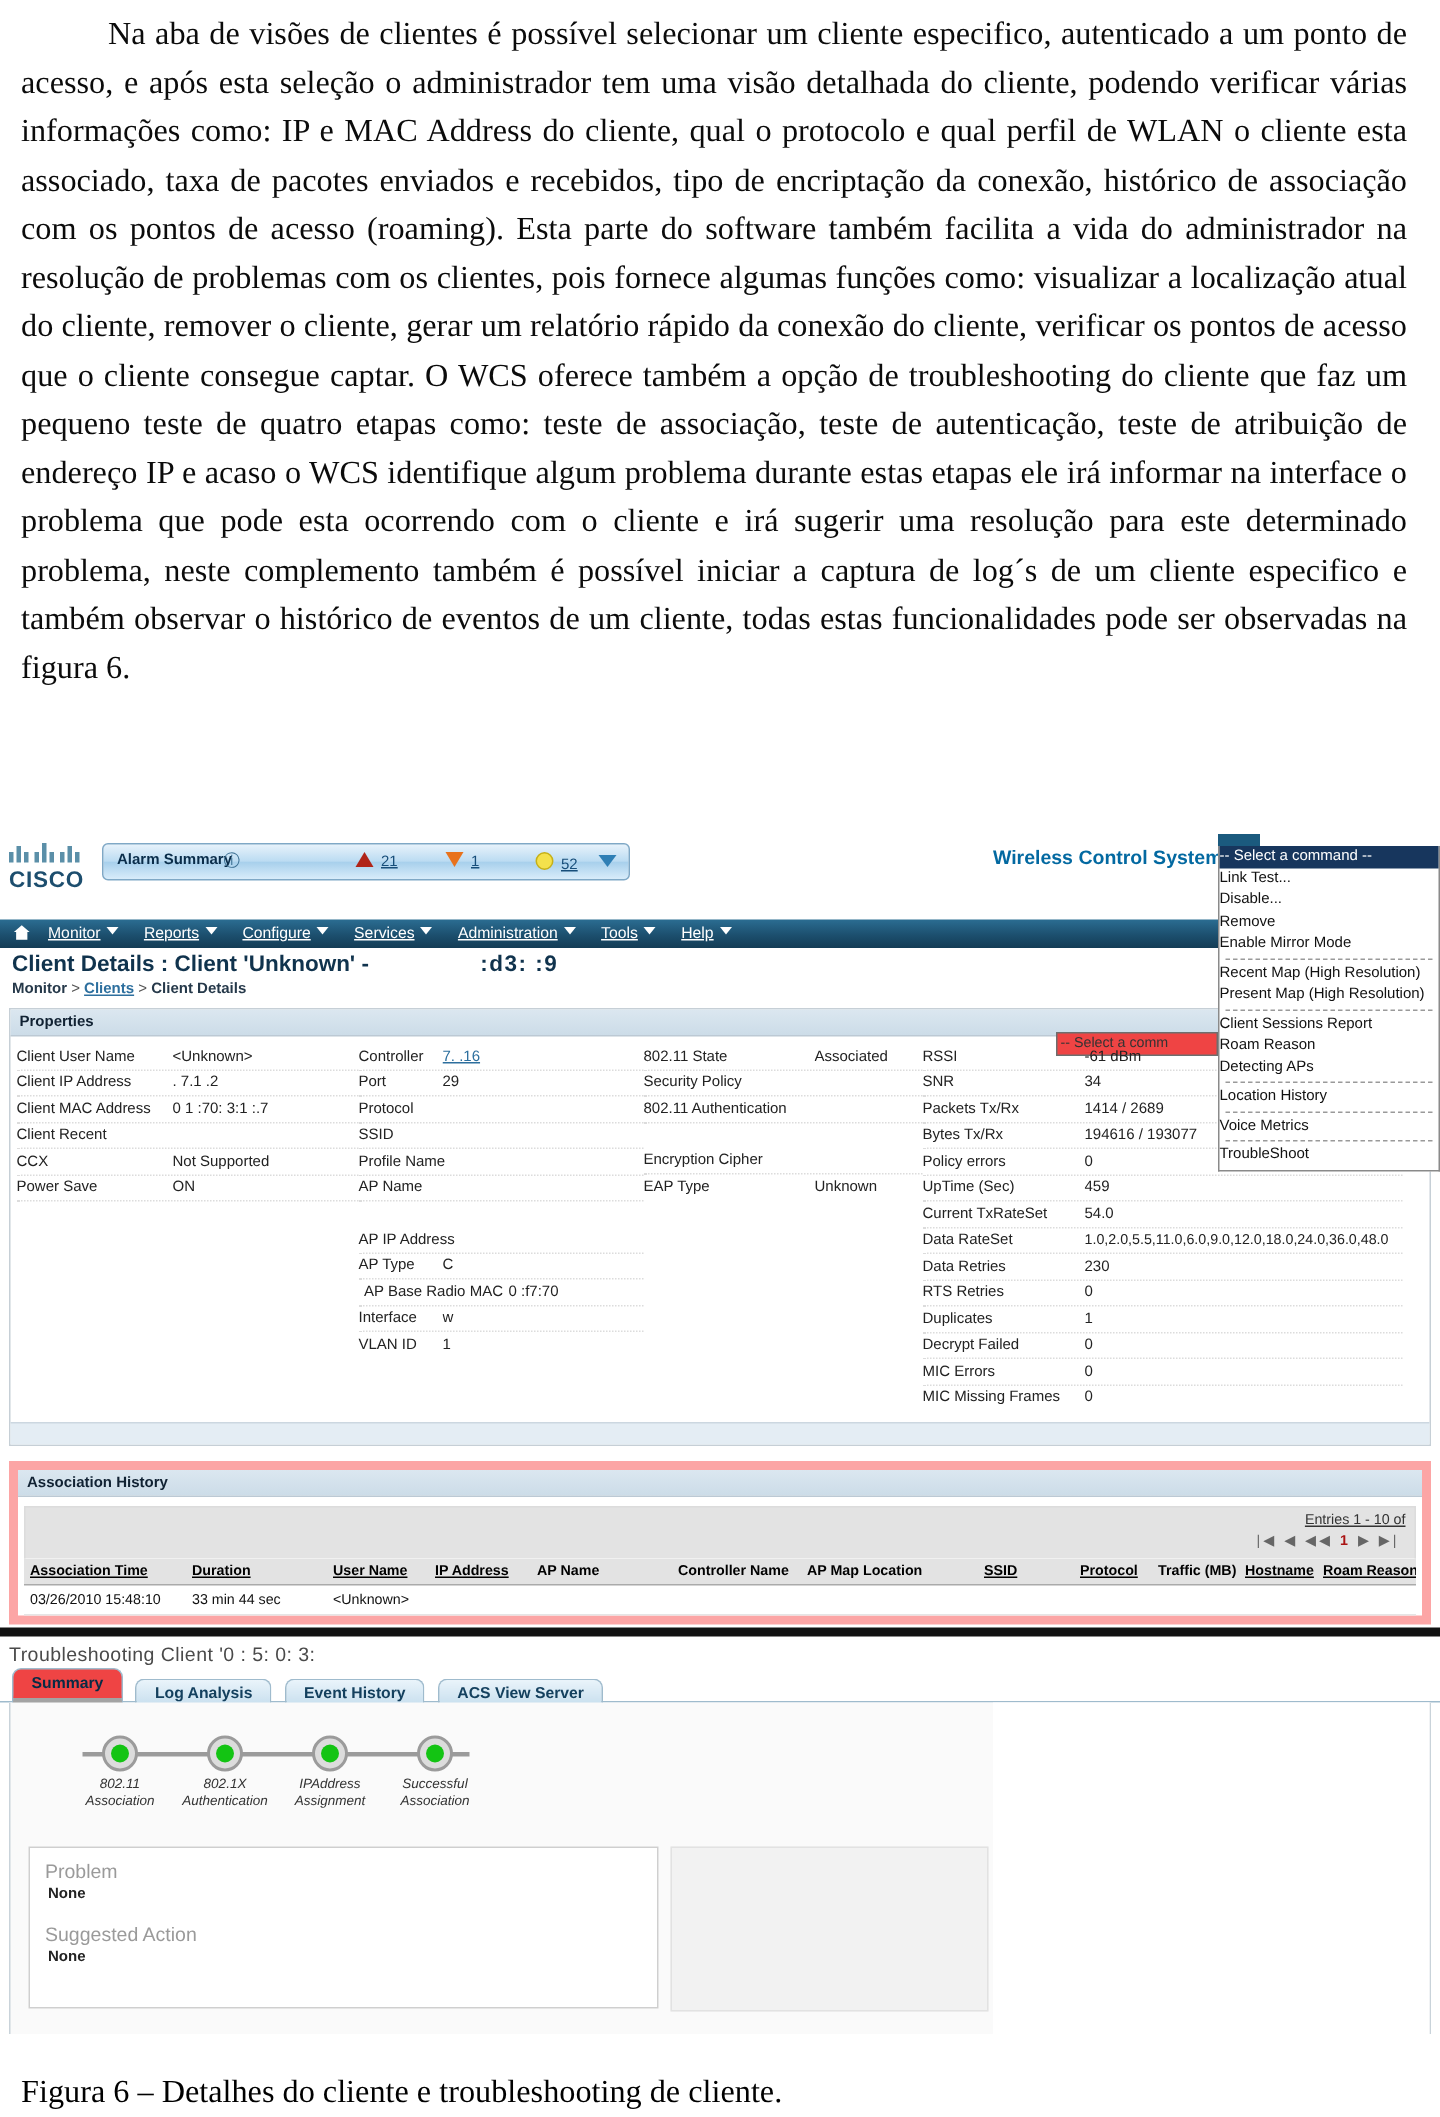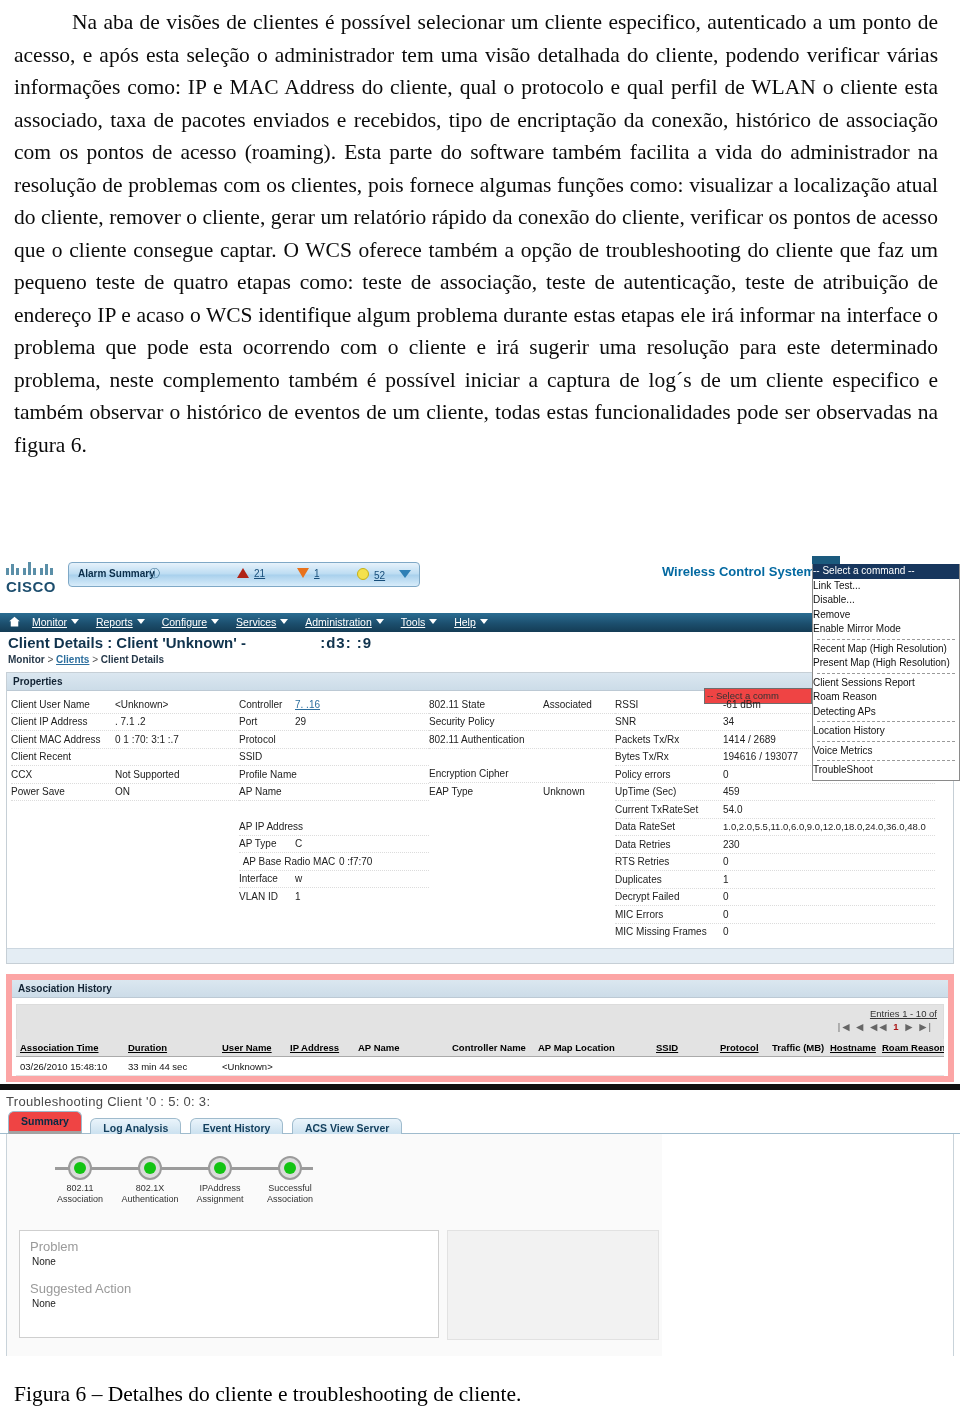--- a/index.html
+++ b/index.html
@@ -157,28 +157,28 @@
   .ts-body{border:1px solid #c9d3da;border-top:none;margin:0 6px 0 6px;background:#fafafa;padding:10px 0 0 0;height:222px;position:relative;}
 
   .steps{position:relative;height:72px;margin:12px 0 0 28px;width:300px;}
   .steps .track{position:absolute;left:20px;top:11px;height:3px;width:258px;background:#9b9b9b;}
   .step{position:absolute;top:0;width:90px;text-align:center;}
   .step .bulb{
     width:20px;height:20px;border-radius:50%;background:#dcdcdc;border:2px solid #9b9b9b;
     margin:0 auto 3px auto;position:relative;
   }
   .step .bulb i{position:absolute;left:4px;top:4px;width:12px;height:12px;border-radius:50%;background:#13c413;display:block;}
-  .step .lbl{font-size:9px;line-height:11px;color:#333;font-family:"Liberation Sans",sans-serif;}
+  .step .lbl{font-size:9px;line-height:11px;color:#333;font-family:"Liberation Sans",sans-serif;font-style:italic;}
 
   .problem-box{
     position:absolute;left:12px;top:96px;right:auto;width:420px;height:108px;
     border:1px solid #cfcfcf;background:#ffffff;padding:8px 10px;box-sizing:border-box;
   }
   .pb-h{font-size:13px;color:#9a9a9a;font-family:"Liberation Sans",sans-serif;}
-  .pb-v{font-size:10px;color:#222;margin:2px 0 14px 2px;font-family:"Liberation Sans",sans-serif;}
+  .pb-v{font-size:10px;color:#222;margin:2px 0 14px 2px;font-family:"Liberation Sans",sans-serif;font-weight:bold;}
   .side-fade{position:absolute;left:440px;top:96px;width:210px;height:108px;background:#f2f2f2;border:1px solid #e2e2e2;}
   .right-blank{position:absolute;left:655px;top:0;right:0;bottom:0;background:#ffffff;}
 </style>
 </head>
 <body>
 
 <p class="doc-text para-top"><span class="indent"></span><span>Na aba de visões de clientes é possível selecionar um cliente especifico, autenticado a um ponto de acesso, e após esta seleção o administrador tem uma visão detalhada do cliente, podendo verificar várias informações como: IP e MAC Address do cliente, qual o protocolo e qual perfil de WLAN o cliente esta associado, taxa de pacotes enviados e recebidos, tipo de encriptação da conexão, histórico de associação com os pontos de acesso (roaming). Esta parte do software também facilita a vida do administrador na resolução de problemas com os clientes, pois fornece algumas funções como: visualizar a localização atual do cliente, remover o cliente, gerar um relatório rápido da conexão do cliente, verificar os pontos de acesso que o cliente consegue captar. O WCS oferece também a opção de troubleshooting do cliente que faz um pequeno teste de quatro etapas como: teste de associação, teste de autenticação, teste de atribuição de endereço IP e acaso o WCS identifique algum problema durante estas etapas ele irá informar na interface o problema que pode esta ocorrendo com o cliente e irá sugerir uma resolução para este determinado problema, neste complemento também é possível iniciar a captura de log´s de um cliente especifico e também observar o histórico de eventos de um cliente, todas estas funcionalidades pode ser observadas na figura 6.</span></p>
 
 <div class="shot">
 

